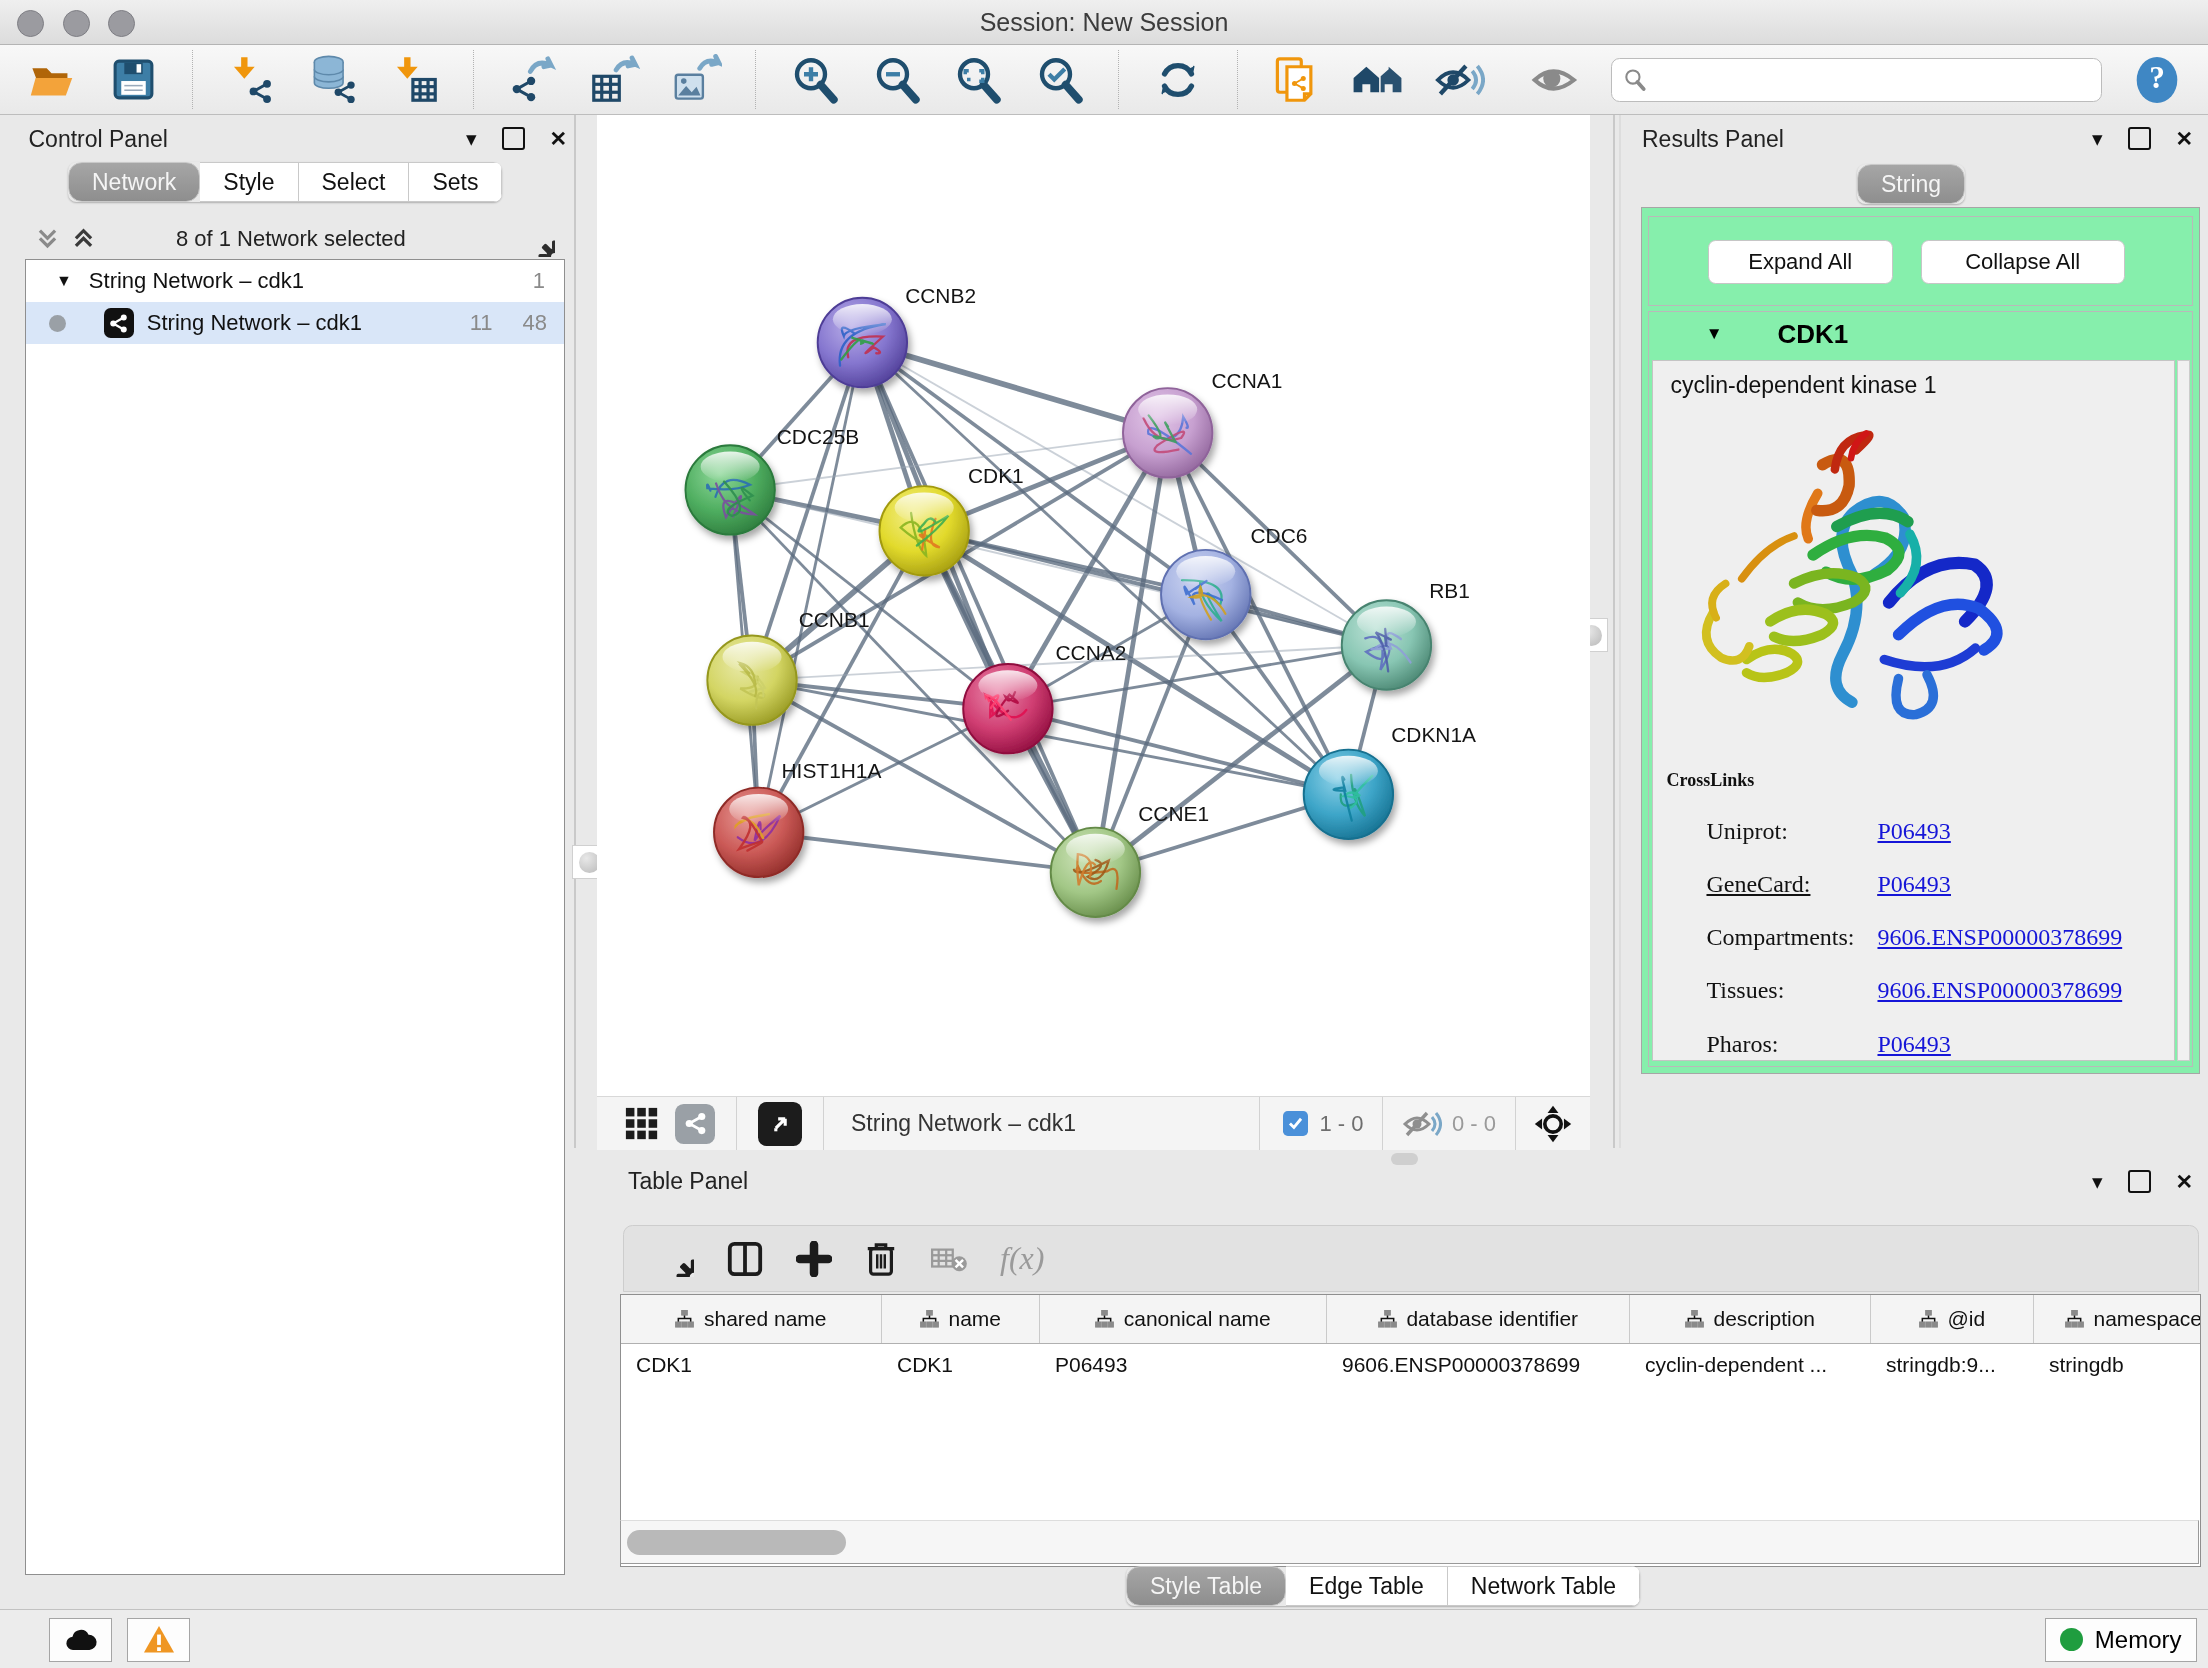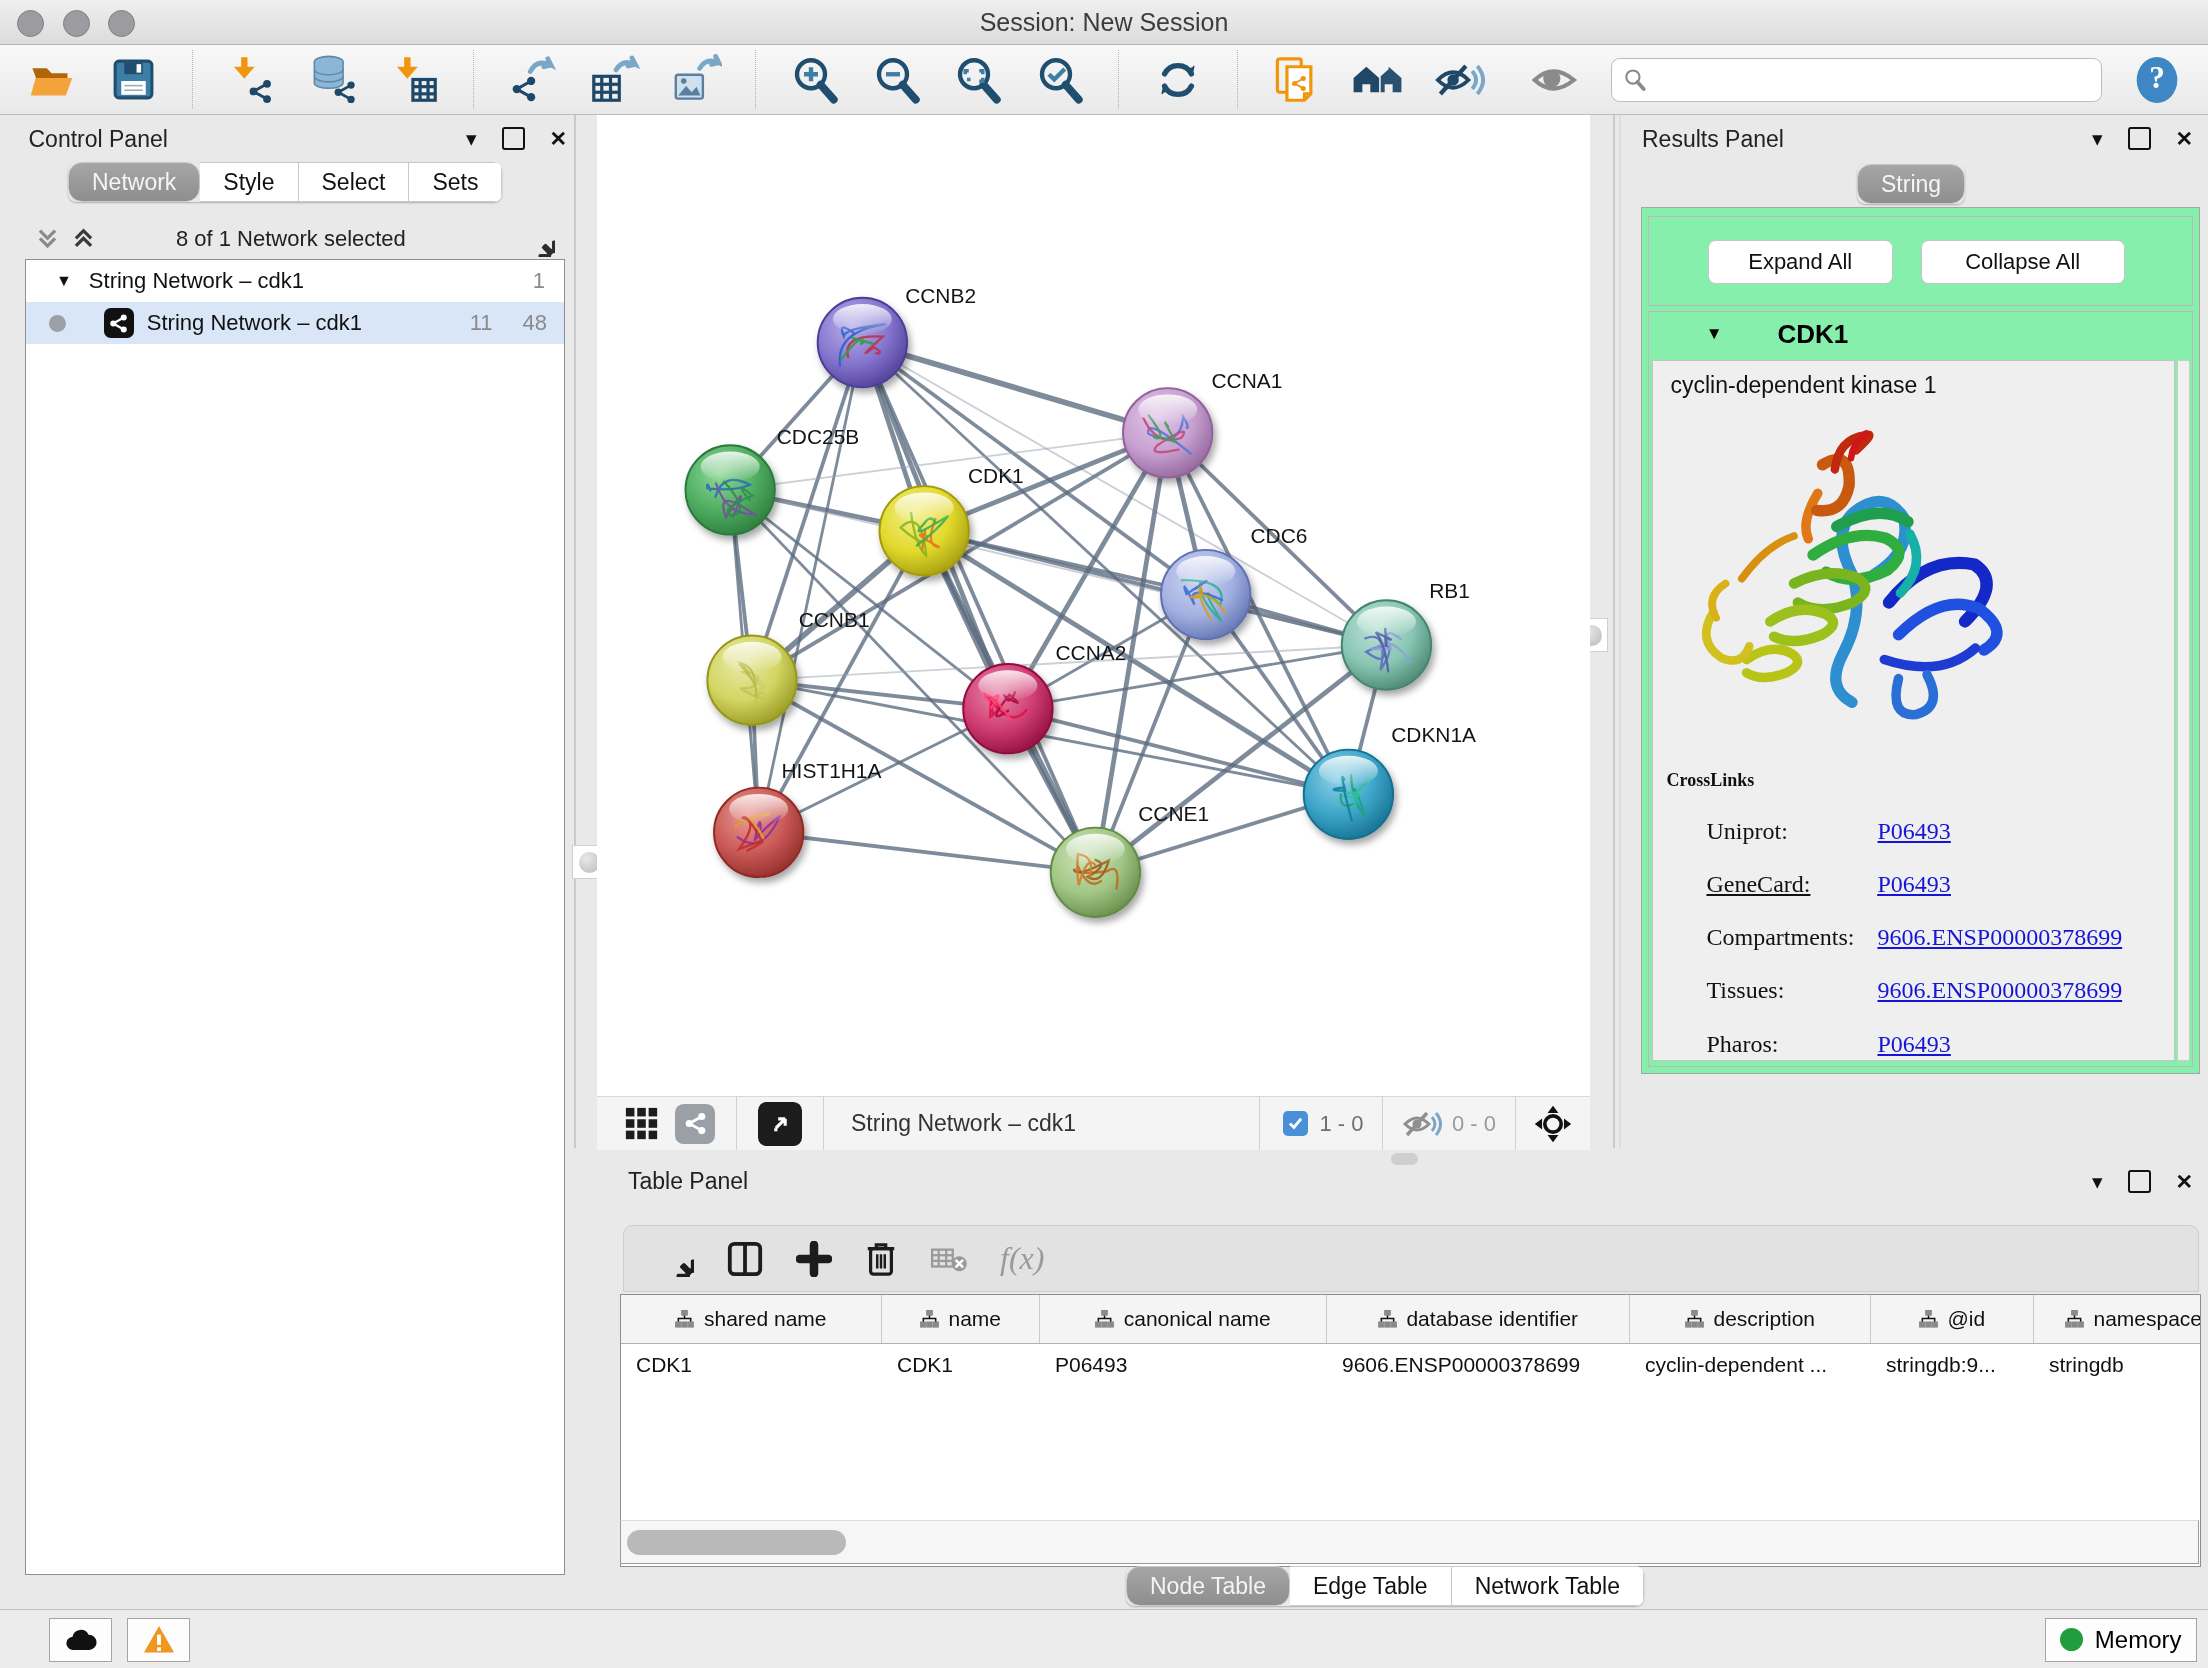--- a/index.html
+++ b/index.html
@@ -782,21 +782,21 @@
           <div class="td" style="width: 241px;">cyclin-dependent ...</div>
           <div class="td" style="width: 163px;">stringdb:9...</div>
           <div class="td" style="width: 200px;">stringdb</div>
         </div>
       </div>
   </div>
   <div class="hscroll">
       <div class="hthumb"></div>
     </div>
   <div class="tabs" style="left:1126px;top:1566px">
-    <div class="tab active">Node Table</div>
+    <div class="tab active">Style Table</div>
     <div class="tab">Edge Table</div>
     <div class="tab">Network Table</div>
   </div>
 
   <div class="statusbar">
     <div class="sb-btn" style="left:49px;width:63px">
       <svg width="34" height="25" viewBox="0 0 36 26">
           <path d="M10 24 a7 7 0 0 1 -1 -14 a9 9 0 0 1 17 -2 a6.5 6.5 0 0 1 1 16z" fill="#111"></path>
         </svg>
     </div>

